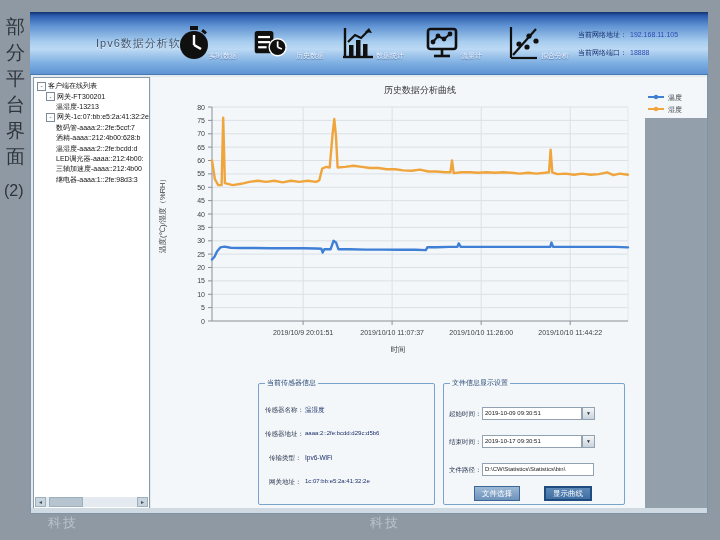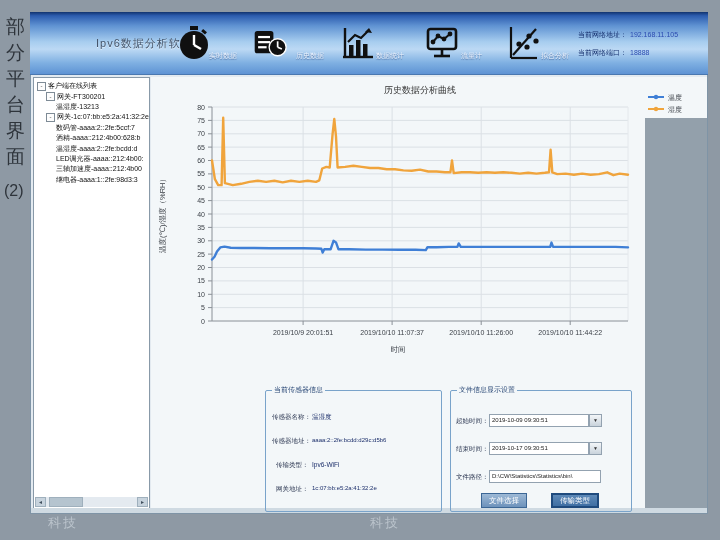--- a/index.html
+++ b/index.html
@@ -43,21 +43,21 @@
   .hsb .thumb{width:34px;height:10px;background:#b5c4cf;border:1px solid #9fb0bd;box-sizing:border-box;margin-left:3px;}
   
   .content-bg{position:absolute;left:151px;top:77px;width:556px;height:432px;background:#f3f7f9;}
   .gray-strip{position:absolute;left:645px;top:118px;width:62px;height:391px;background:#93a0ab;}
   .statusbar{position:absolute;left:31px;top:508px;width:676px;height:5px;background:#cfdae2;}
   
   .tick{font:7px "Liberation Sans","DejaVu Sans",sans-serif;fill:#3c4148;}
   .ctitle{font:9px "Liberation Sans","DejaVu Sans",sans-serif;fill:#333;}
   .alabel{font:7.5px "Liberation Sans","DejaVu Sans",sans-serif;fill:#3c4148;}
   
-  fieldset.grp{position:absolute;border:1px solid #79a3ca;border-radius:2px;margin:7px;padding:0;box-sizing:border-box;}
+  fieldset.grp{position:absolute;border:1px solid #79a3ca;border-radius:2px;margin:0;padding:0;box-sizing:border-box;}
   fieldset.grp legend{font-size:7px;color:#2c4a78;margin-left:6px;padding:0 2px;}
   .frow-label{position:absolute;font-size:6.5px;color:#2a3550;}
   .frow-value{position:absolute;font-size:6.5px;color:#1c2f6b;white-space:nowrap;}
   .tfield{position:absolute;height:13px;background:#fff;border:1px solid #93a2b0;box-sizing:border-box;
     font-size:6px;color:#222;line-height:11px;padding-left:2px;white-space:nowrap;overflow:hidden;}
   .ddbtn{position:absolute;width:13px;height:13px;background:linear-gradient(#f3f6f8,#c9d3dc);
     border:1px solid #93a2b0;box-sizing:border-box;font-size:5px;line-height:11px;text-align:center;color:#333;}
   .pbtn{position:absolute;height:15px;color:#fff;font-size:7.5px;text-align:center;line-height:14px;
     border:1px solid #3c6796;box-sizing:border-box;background:linear-gradient(#9db9d6,#6d92bb);}
   .pbtn.dark{background:linear-gradient(#5d89b8,#3f6fa3);border:2px solid #1f4b7e;line-height:12px;}
@@ -296,19 +296,19 @@
     <legend>文件信息显示设置</legend>
     <span class="frow-label" style="left:5px;top:22px">起始时间：</span>
     <div class="tfield" style="left:38px;top:19px;width:100px">2019-10-09 09:30:51</div>
     <div class="ddbtn" style="left:138px;top:19px">▼</div>
     <span class="frow-label" style="left:5px;top:50px">结束时间：</span>
     <div class="tfield" style="left:38px;top:47px;width:100px">2019-10-17 09:30:51</div>
     <div class="ddbtn" style="left:138px;top:47px">▼</div>
     <span class="frow-label" style="left:5px;top:78px">文件路径：</span>
     <div class="tfield" style="left:38px;top:75px;width:112px">D:\CW\Statistics\Statistics\bin\</div>
     <div class="pbtn" style="left:30px;top:98px;width:46px">文件选择</div>
-    <div class="pbtn dark" style="left:100px;top:98px;width:48px">传输类型</div>
+    <div class="pbtn dark" style="left:100px;top:98px;width:48px">显示曲线</div>
   </fieldset>
 
   <span class="wm" style="left:48px;top:514px">科技</span>
   <span class="wm" style="left:370px;top:514px">科技</span>
 
 </div>
 
 </body></html>

